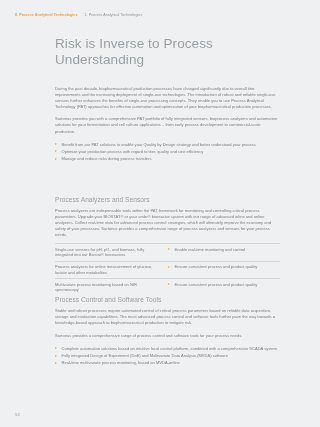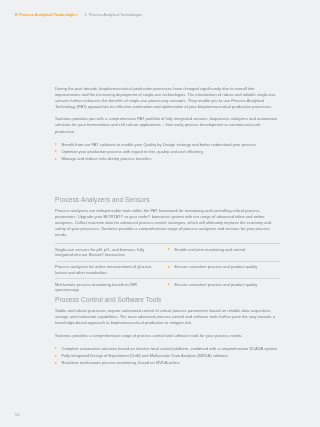--- a/index.html
+++ b/index.html
@@ -149,20 +149,23 @@
 </head>
 <body>
 
 <div class="page">
 
   <div class="runhead">
     <span class="chapter">II. Process Analytical Technologies</span>
     <span class="section">1. Process Analytical Technologies</span>
   </div>
 
+  <div class="col title-wrap">
+    <h1 class="title">Risk is Inverse to Process Understanding</h1>
+  </div>
 
   <div class="col" style="top:86px;">
     <p class="body">During the past decade, biopharmaceutical production processes have changed significantly due to overall titer improvements and the increasing deployment of single-use technologies. The introduction of robust and reliable single-use sensors further enhances the benefits of single-use processing concepts. They enable you to use Process Analytical Technology (PAT) approaches for effective automation and optimization of your biopharmaceutical production processes.</p>
     <p class="body" style="margin-bottom:7px;">Sartorius provides you with a comprehensive PAT portfolio of fully integrated sensors, bioprocess analyzers and automation solutions for your fermentation and cell culture applications – from early process development to commercial-scale production.</p>
     <ul class="bullets">
       <li>
         <span class="tri"></span>
         <span>Benefit from our PAT solutions to enable your Quality by Design strategy and better understand your process</span>
       </li>
       <li>

